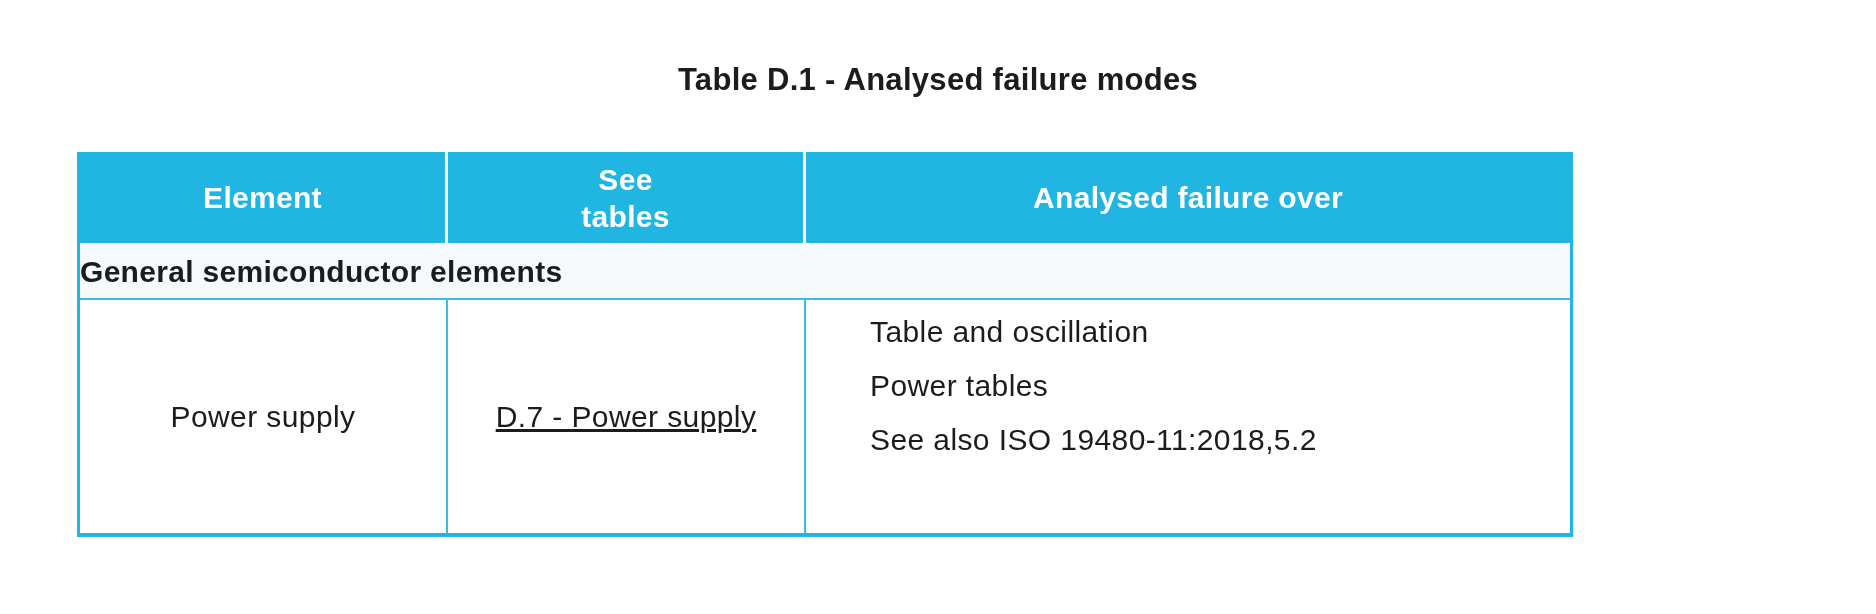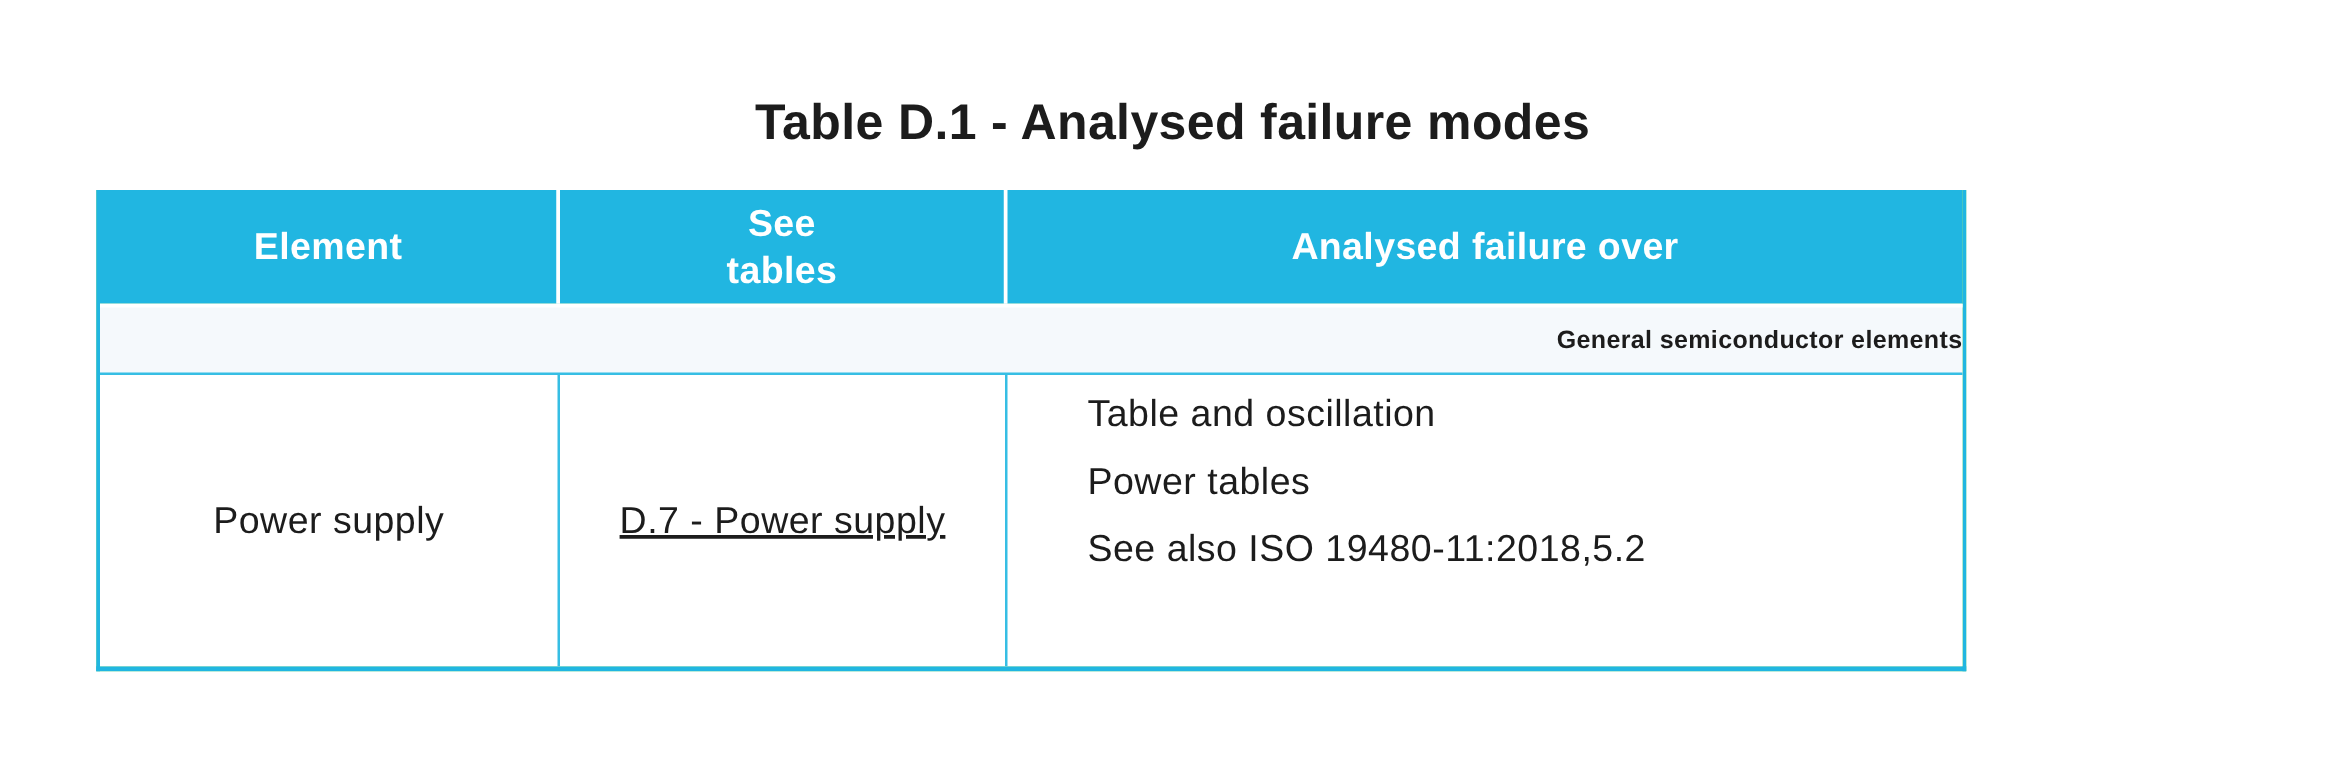--- a/index.html
+++ b/index.html
@@ -16,38 +16,38 @@
   }
   .page {
     position: relative;
     width: 1876px;
     height: 614px;
     background: #ffffff;
     overflow: hidden;
   }
   .doc-title {
     position: absolute;
-    top: 76px;
+    top: 62px;
     left: 0;
     width: 100%;
     text-align: center;
-    font-size: 40px;
+    font-size: 31px;
     font-weight: 700;
     letter-spacing: 0.3px;
   }
   .fm-table {
     position: absolute;
     left: 77px;
     top: 152px;
     width: 1496px;
     box-sizing: border-box;
     border-left: 3px solid var(--accent);
     border-right: 3px solid var(--accent);
     border-bottom: 4px solid var(--accent);
-    background: #bef264;
+    background: #b91c1c;
   }
   .thead {
     display: flex;
     height: 91px;
     background: var(--accent);
   }
   .th {
     box-sizing: border-box;
     display: flex;
     align-items: center;
@@ -64,22 +64,22 @@
   .th-see     { width: 358px; border-right: 3px solid #ffffff; }
   .th-modes   { flex: 1; }
   .section-row {
     box-sizing: border-box;
     height: 57px;
     background: var(--section-bg);
     border-top: 3px solid #ffffff;
     border-bottom: 2px solid var(--accent-line);
     display: flex;
     align-items: center;
-    justify-content: flex-end;
-    font-size: 20px;
+    justify-content: flex-start;
+    font-size: 30px;
     font-weight: 700;
     letter-spacing: 0.3px;
   }
   .tbody-row {
     display: flex;
     height: 233px;
     background: #ffffff;
     font-size: 30px;
     letter-spacing: 0.4px;
   }

